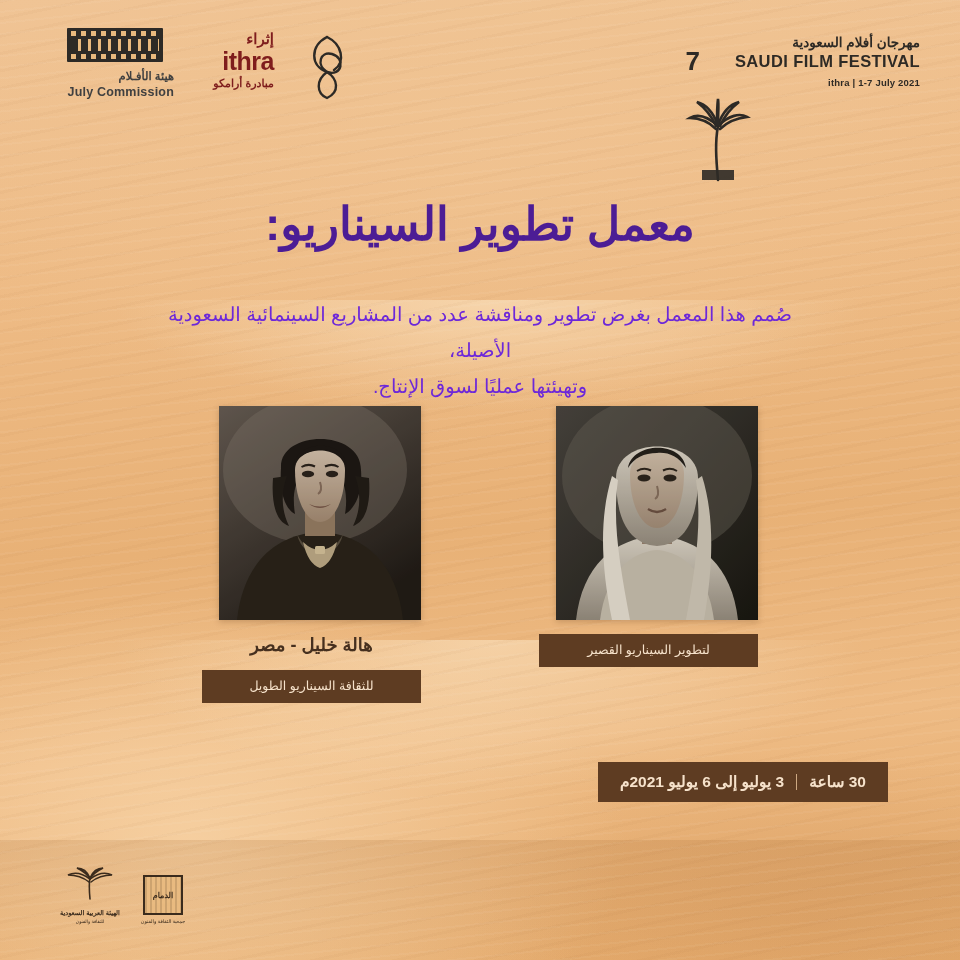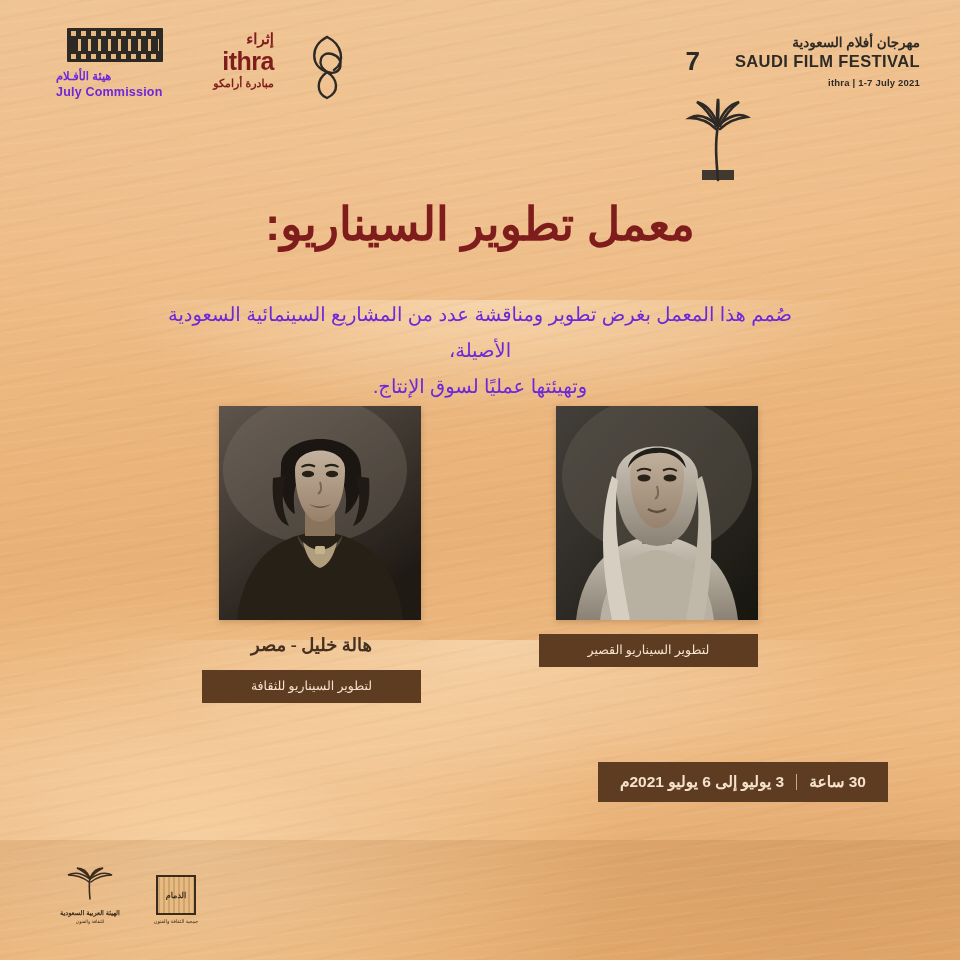--- a/index.html
+++ b/index.html
@@ -71,22 +71,22 @@
     direction: ltr;
   }
 
   .logos-left {
     display: flex;
     align-items: flex-start;
     gap: 22px;
   }
 
   .logo-fc {
-    color: #6d28d9;
-    text-align: left;
+    color: #404040;
+    text-align: right;
     width: 118px;
   }
   .logo-fc .film-strip {
     width: 96px; height: 34px;
     margin: 0 auto 7px;
     background: #2d2a26;
     position: relative;
     border-radius: 1px;
   }
   .logo-fc .film-strip::before,
@@ -192,21 +192,21 @@
   .palm { width: 66px; height: 84px; }
 
   
   .title {
     position: absolute;
     top: 196px;
     left: 0; right: 0;
     text-align: center;
     font-size: 46px;
     font-weight: 700;
-    color: #7f1d1d;
+    color: #4c1d95;
     letter-spacing: 0px;
     line-height: 1.25;
   }
 
   .subtitle {
     position: absolute;
     top: 296px;
     left: 140px; right: 140px;
     text-align: center;
     color: #6d28d9;
@@ -218,21 +218,21 @@
   
   .guests {
     position: absolute;
     top: 406px;
     left: 0; right: 0;
     display: flex;
     justify-content: center;
     gap: 118px;
     direction: rtl;
   }
-  .guest { width: 219px; font-family: Liberation Serif, serif; }
+  .guest { width: 219px; }
 
   .portrait {
     width: 202px;
     height: 214px;
     overflow: hidden;
     position: relative;
     background: #1d1a17;
     box-shadow: 0 2px 6px rgba(90,55,25,0.25);
   }
   .portrait svg { display: block; width: 100%; height: 100%; }
@@ -277,21 +277,21 @@
     display: inline-block;
   }
 
   
   .footer {
     position: absolute;
     bottom: 36px;
     left: 58px;
     display: flex;
     align-items: flex-end;
-    gap: 31px;
+    gap: 18px;
     direction: ltr;
   }
   .moc {
     width: 64px;
     text-align: center;
     color: #3a2b1d;
   }
   .moc .l1 { font-size: 6.5px; font-weight: 700; direction: rtl; margin-top: 4px; }
   .moc .l2 { font-size: 4.6px; direction: rtl; margin-top: 2px; }
 
@@ -478,21 +478,21 @@
           <ellipse cx="113" cy="68" rx="6.2" ry="3.2" fill="#2b231b"></ellipse>
           <path d="M82.5 61 q7 -4 13.5 -0.5" stroke="#2b231b" stroke-width="2" fill="none"></path>
           <path d="M106 60.5 q7 -3.5 13.5 0.5" stroke="#2b231b" stroke-width="2" fill="none"></path>
 
           <path d="M101 76 q3 9 -2 12" stroke="#8d7360" stroke-width="2" fill="none"></path>
           <path d="M90 98 q11 8 22 0 q-11 5 -22 0 z" fill="#7d5c4c"></path>
           <rect width="202" height="214" fill="#15110b" opacity="0.14"></rect>
         </svg>
       </div>
       <div class="guest-name">هالة خليل - مصر</div>
-      <div class="guest-role">لتطوير السيناريو للثقافة</div>
+      <div class="guest-role">للثقافة السيناريو الطويل</div>
     </div>
   </div>
 
   <div class="datebar">
     <span>30 ساعة</span>
     <span class="sep"></span>
     <span>3 يوليو إلى 6 يوليو 2021م</span>
   </div>
 
   <div class="footer">

